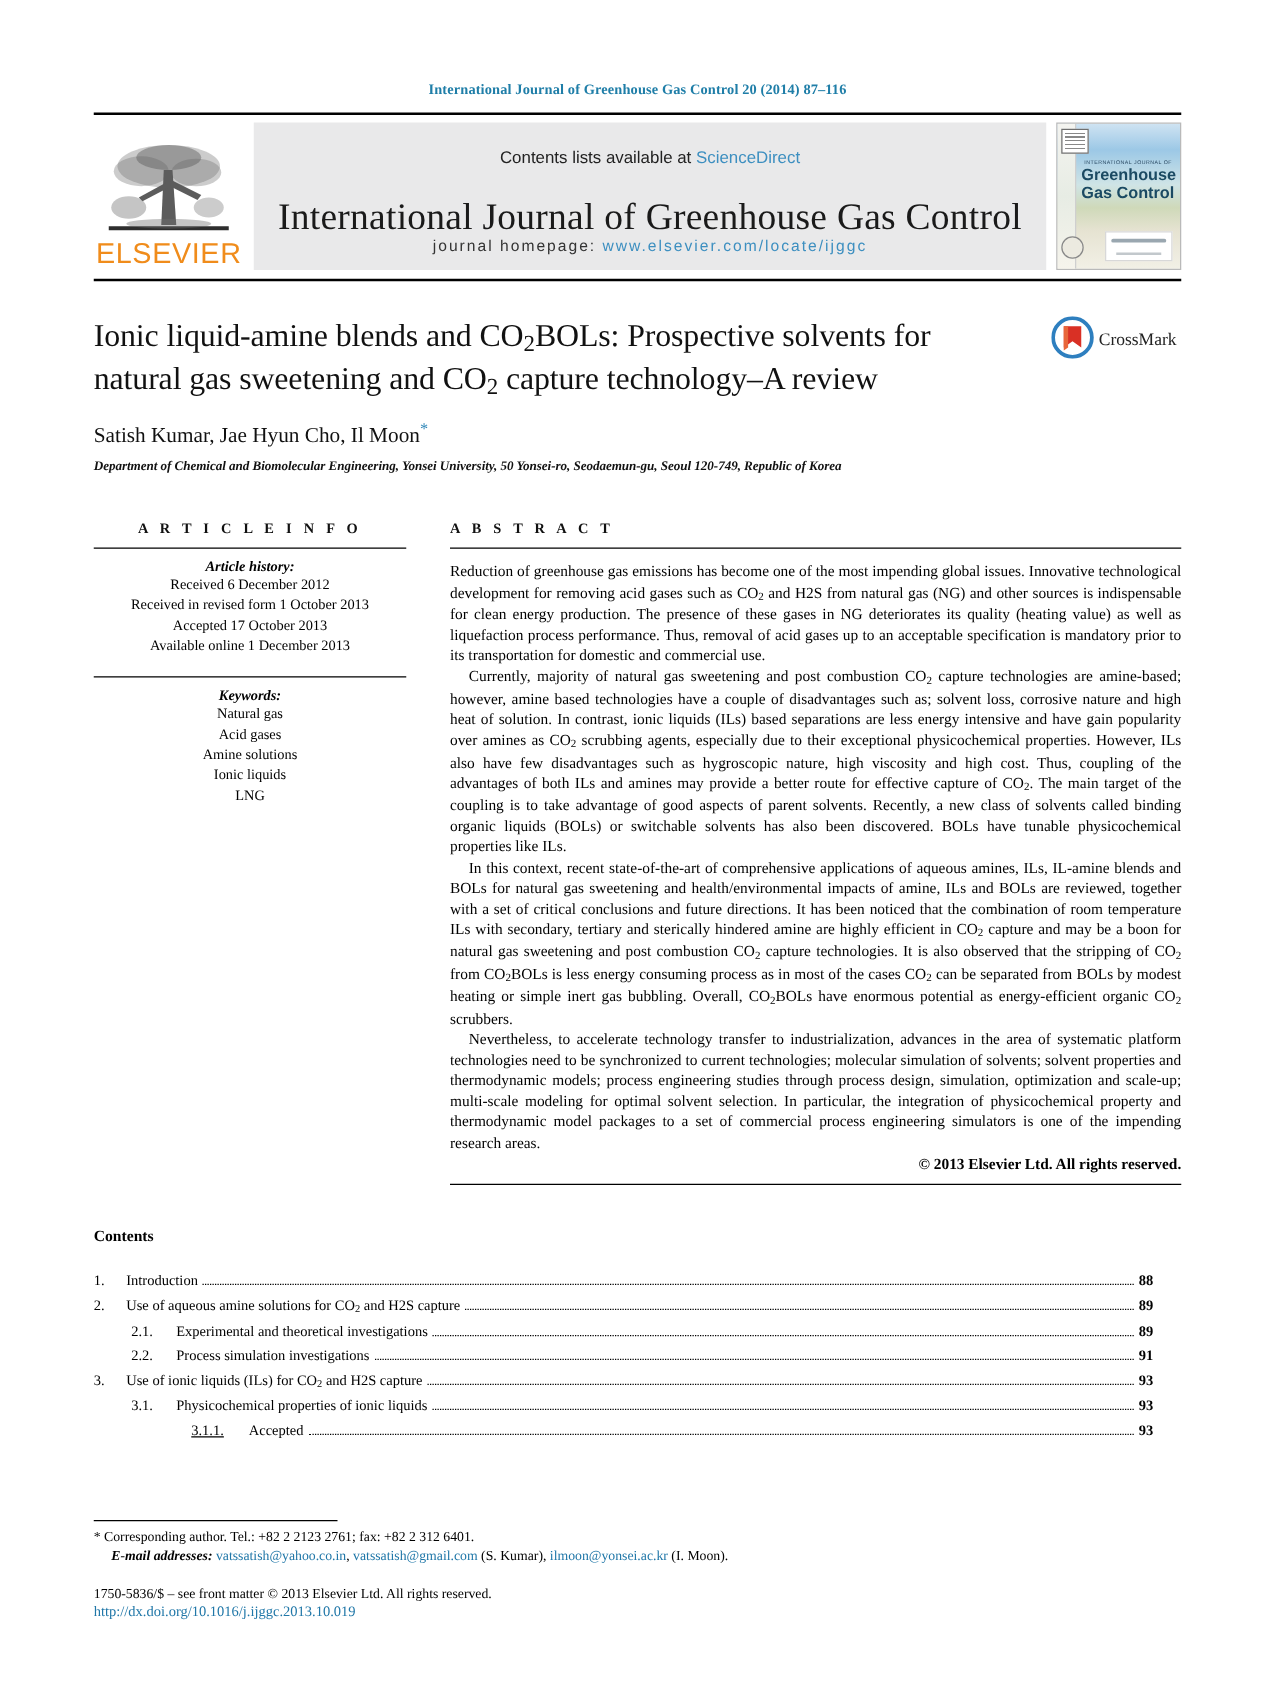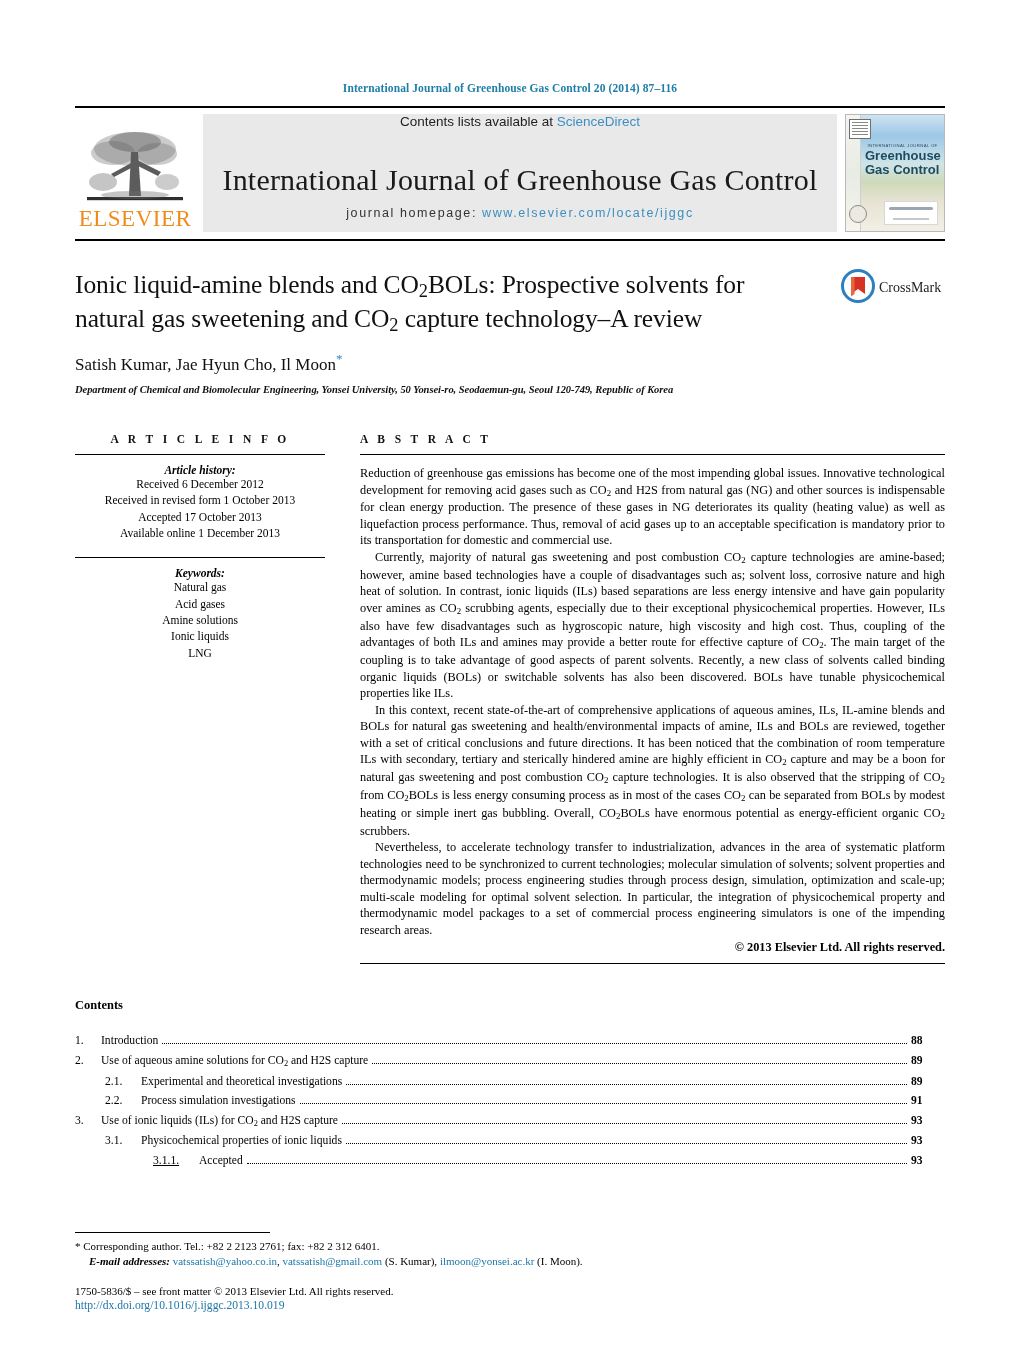--- a/index.html
+++ b/index.html
@@ -25,21 +25,20 @@
 
   
   .running-head {
     text-align: center;
     color: #1f7ea8;
     font-family: "Liberation Serif", serif;
     font-weight: bold;
     font-size: 11.5px;
     letter-spacing: .1px;
     padding-top: 66px;
-    margin-top: 16px;
   }
 
   
   .masthead-wrap {
     margin: 12px 75px 0 75px;
     border-top: 2px solid #000;
     padding-top: 6px;
     display: flex;
     align-items: stretch;
     height: 118px;
@@ -48,35 +47,35 @@
     width: 120px;
     flex: 0 0 120px;
     display: flex;
     flex-direction: column;
     align-items: center;
     justify-content: flex-end;
     padding-bottom: 2px;
   }
   .tree-svg { display:block; }
   .elsevier-word {
-    font-family: Liberation Serif, serif;
+    font-family: Liberation Sans, sans-serif;
     color: #f08c1b;
     font-size: 23px;
     letter-spacing: .5px;
     line-height: 1;
     margin-top: 1px;
   }
   .masthead-center {
     flex: 1 1 auto;
     background: #e9e9ea;
     margin: 0 8px;
     display: flex;
     flex-direction: column;
-    justify-content: space-between;
-    padding: 0 0 12px 0;
+    justify-content: flex-end;
+    padding: 19px 0 12px 0;
     text-align: center;
   }
   .contents-line {
     font-family: "Liberation Sans", sans-serif;
     font-size: 13.5px;
     color: #222;
   }
   .contents-line .sd {
     color: #3d8fc0;
   }

